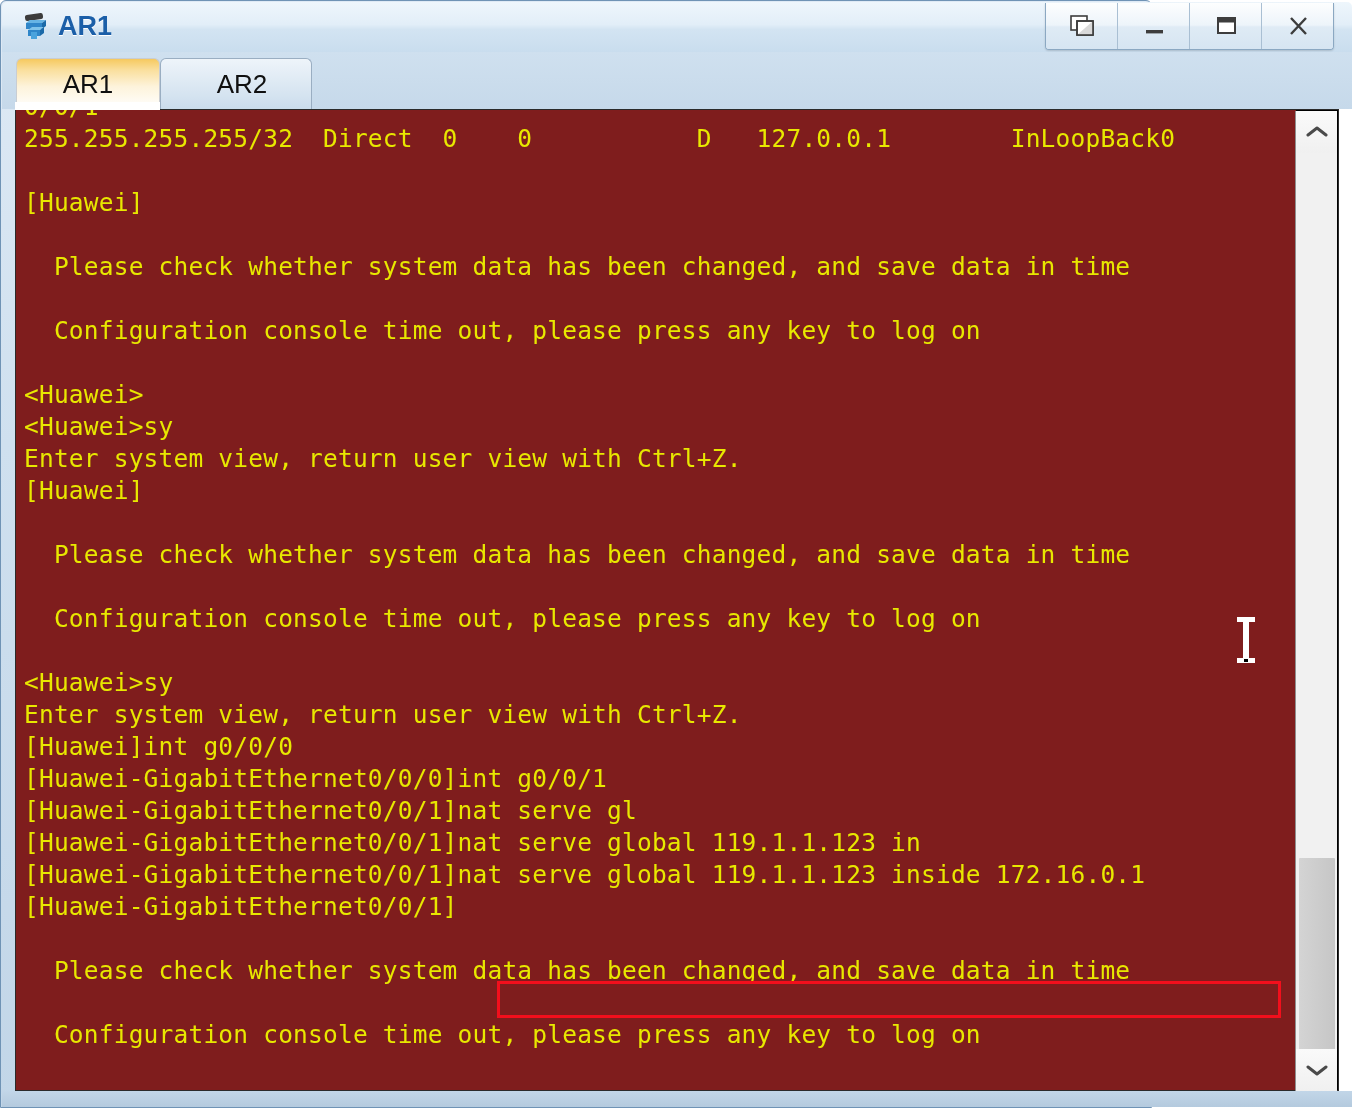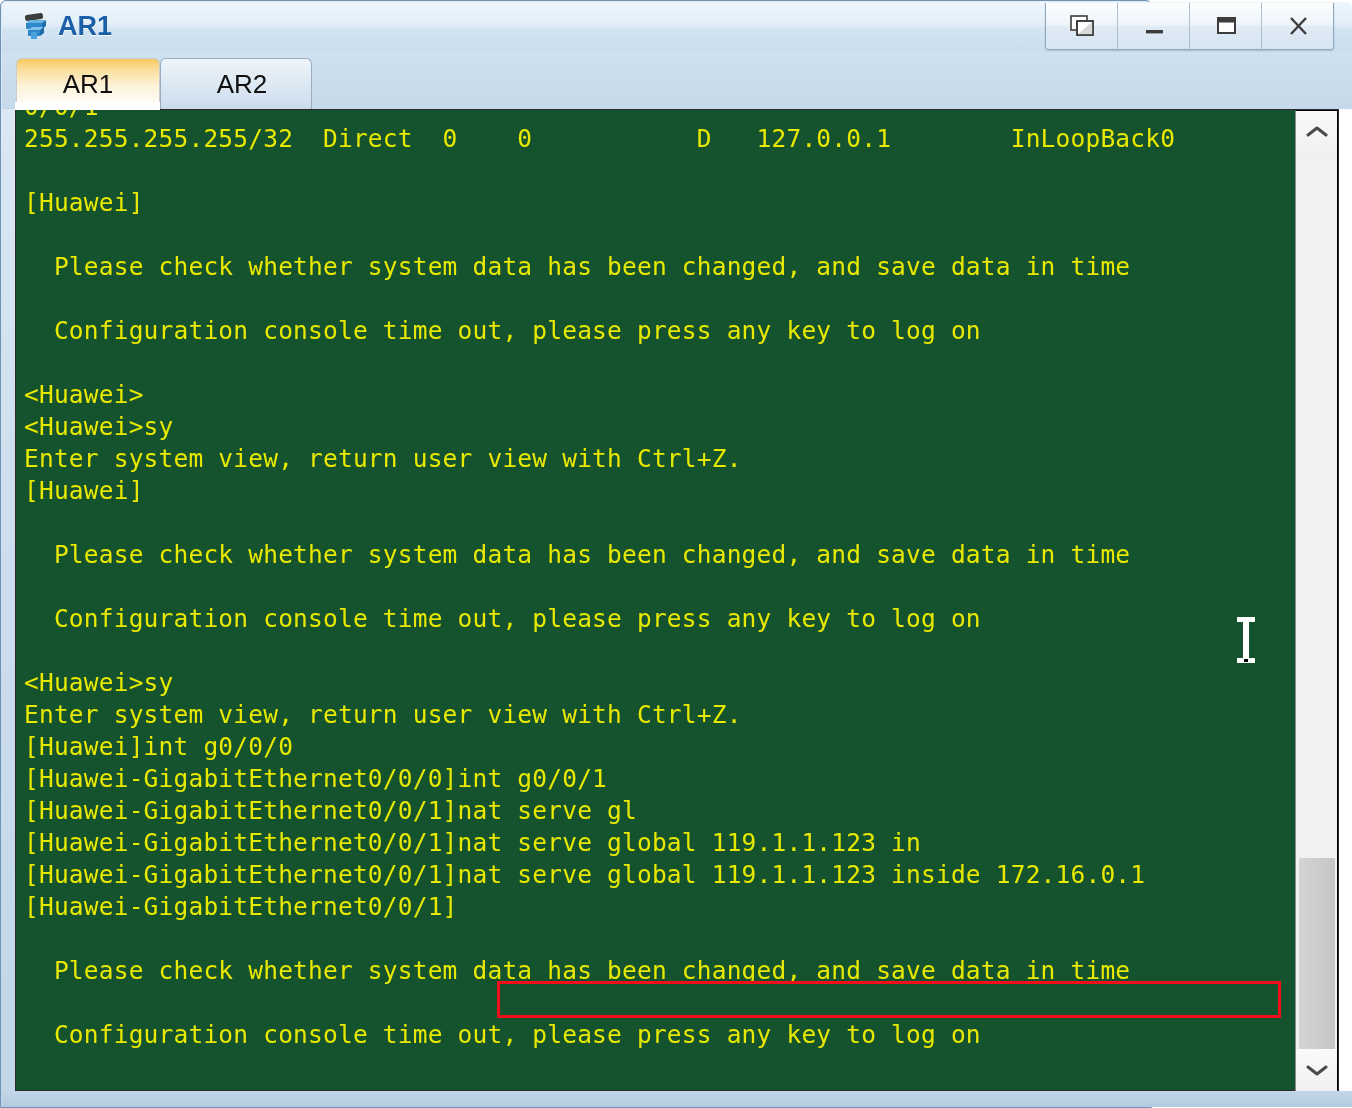--- a/index.html
+++ b/index.html
@@ -137,21 +137,21 @@
     height: 982px;
     box-sizing: border-box;
     background: #000000;
     border: 1px solid #2b2b2b;
   }
   #term {
     position: absolute;
     left: 0; top: 0;
     width: 1280px;
     height: 980px;
-    background: #14532d;
+    background: #7f1d1d;
     overflow: hidden;
   }
   #term-text {
     position: absolute;
     left: 8px;
     top: -19px;
     color: #e8e800;
     font-family: "DejaVu Sans Mono", "Liberation Mono", monospace;
     font-size: 24.5px;
     line-height: 32px;

